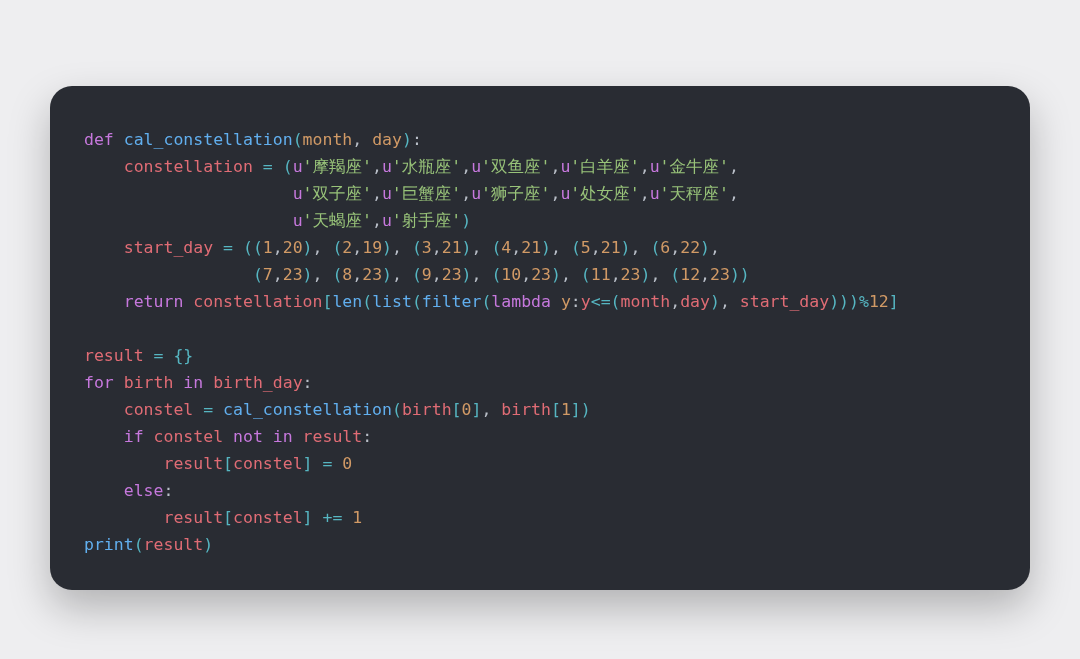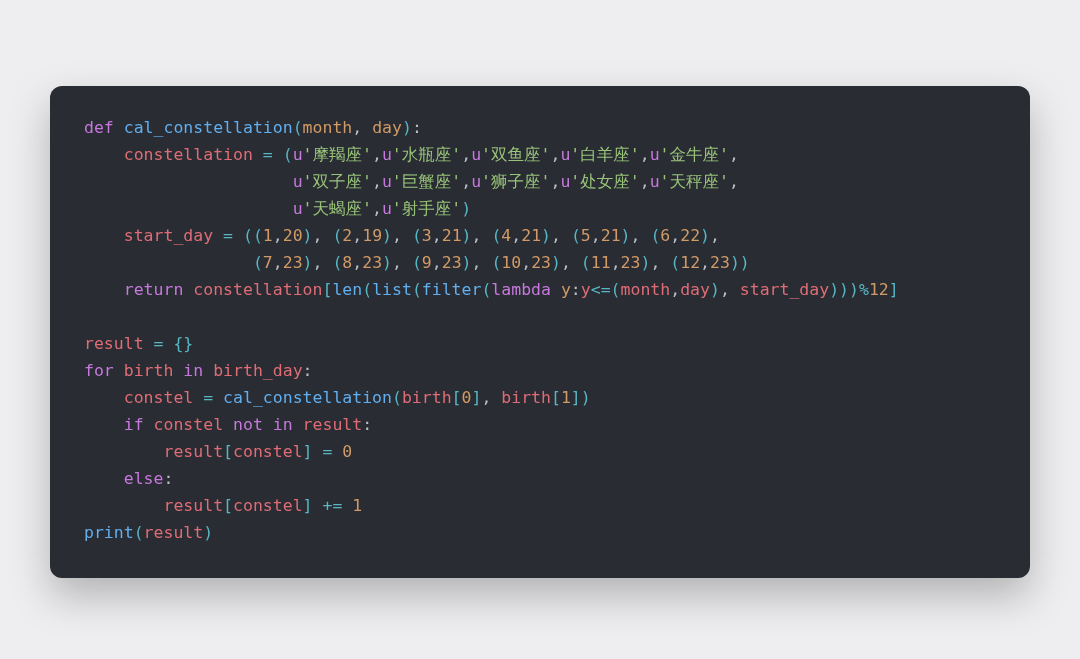--- a/index.html
+++ b/index.html
@@ -9,23 +9,23 @@
     height: 659px;
     background: #eeeef0;
     font-family: "SF Mono", Menlo, Monaco, Consolas, monospace;
   }
   .frame {
     position: absolute;
     left: 50px;
     top: 86px;
     width: 980px;
     background: #292c33;
-    border-radius: 12px;
+    border-radius: 22px;
     box-shadow: 0 18px 40px rgba(0,0,0,0.25);
-    padding: 28px 34px 32px 34px;
+    padding: 40px 34px 32px 34px;
     box-sizing: border-box;
   }
   pre.code {
     margin: 0;
     font-family: inherit;
     font-size: 16.5px;
     line-height: 27px;
     color: #b9bfc8;
     white-space: pre;
   }

